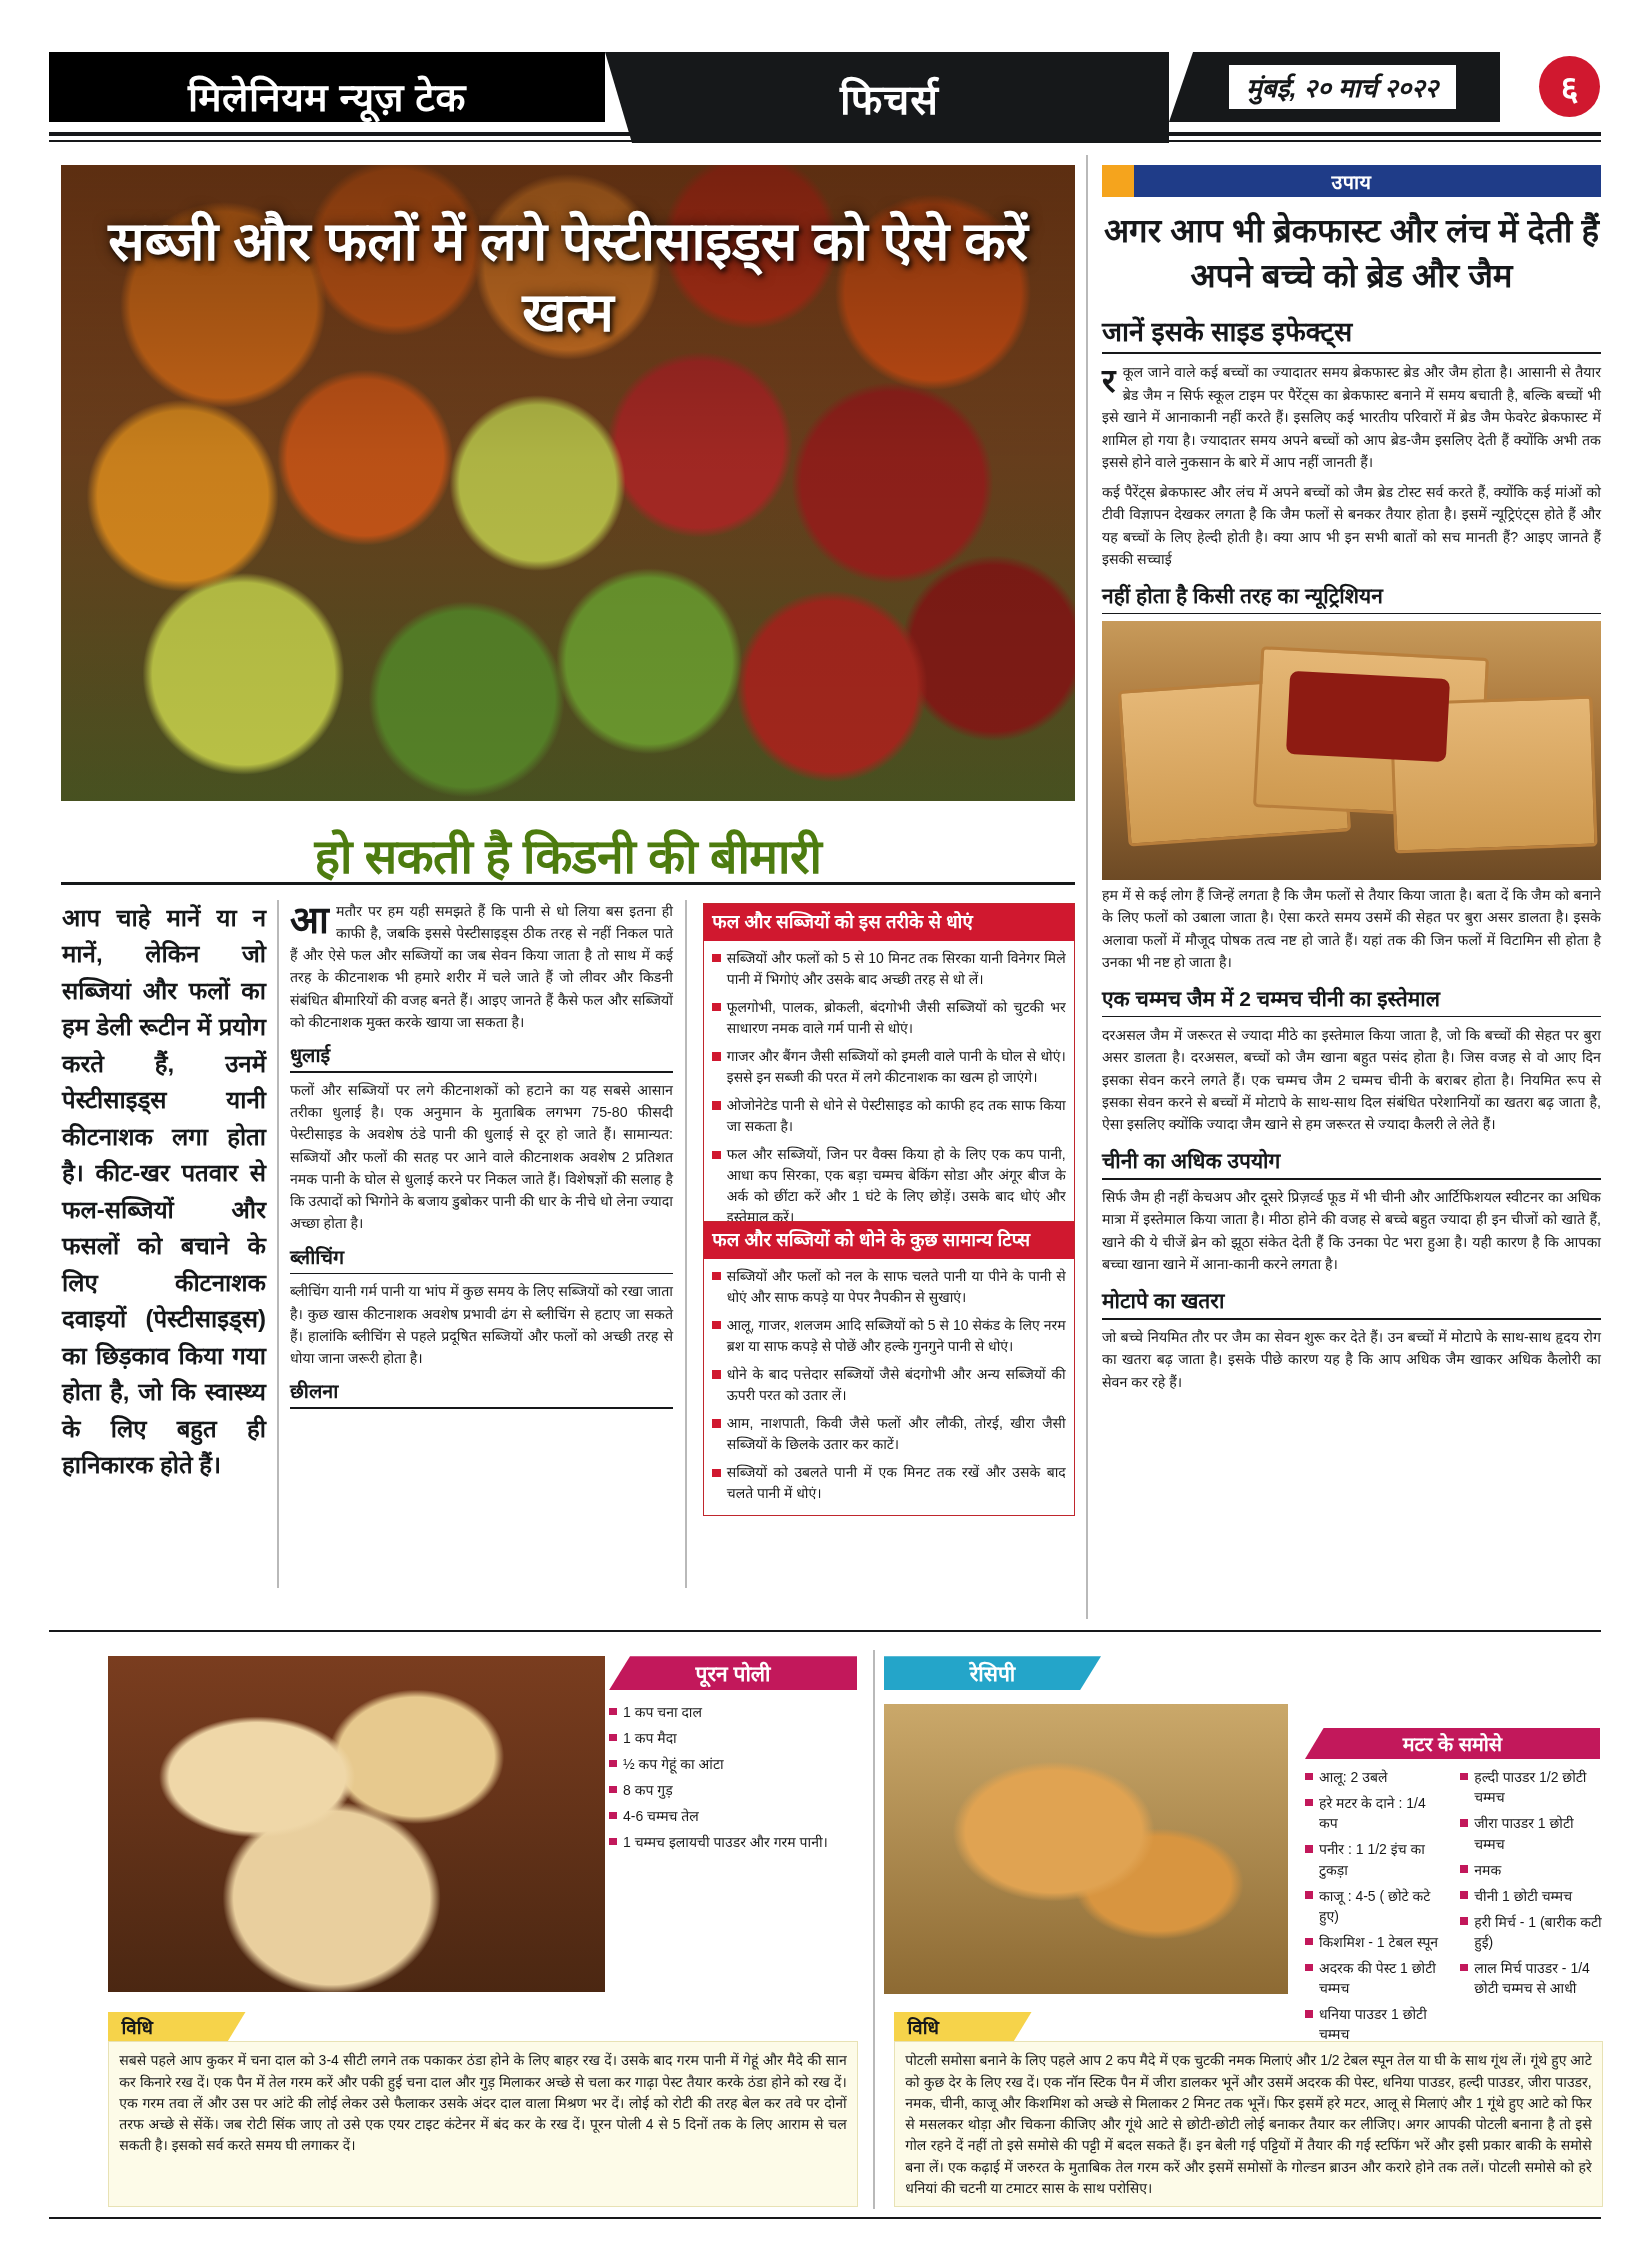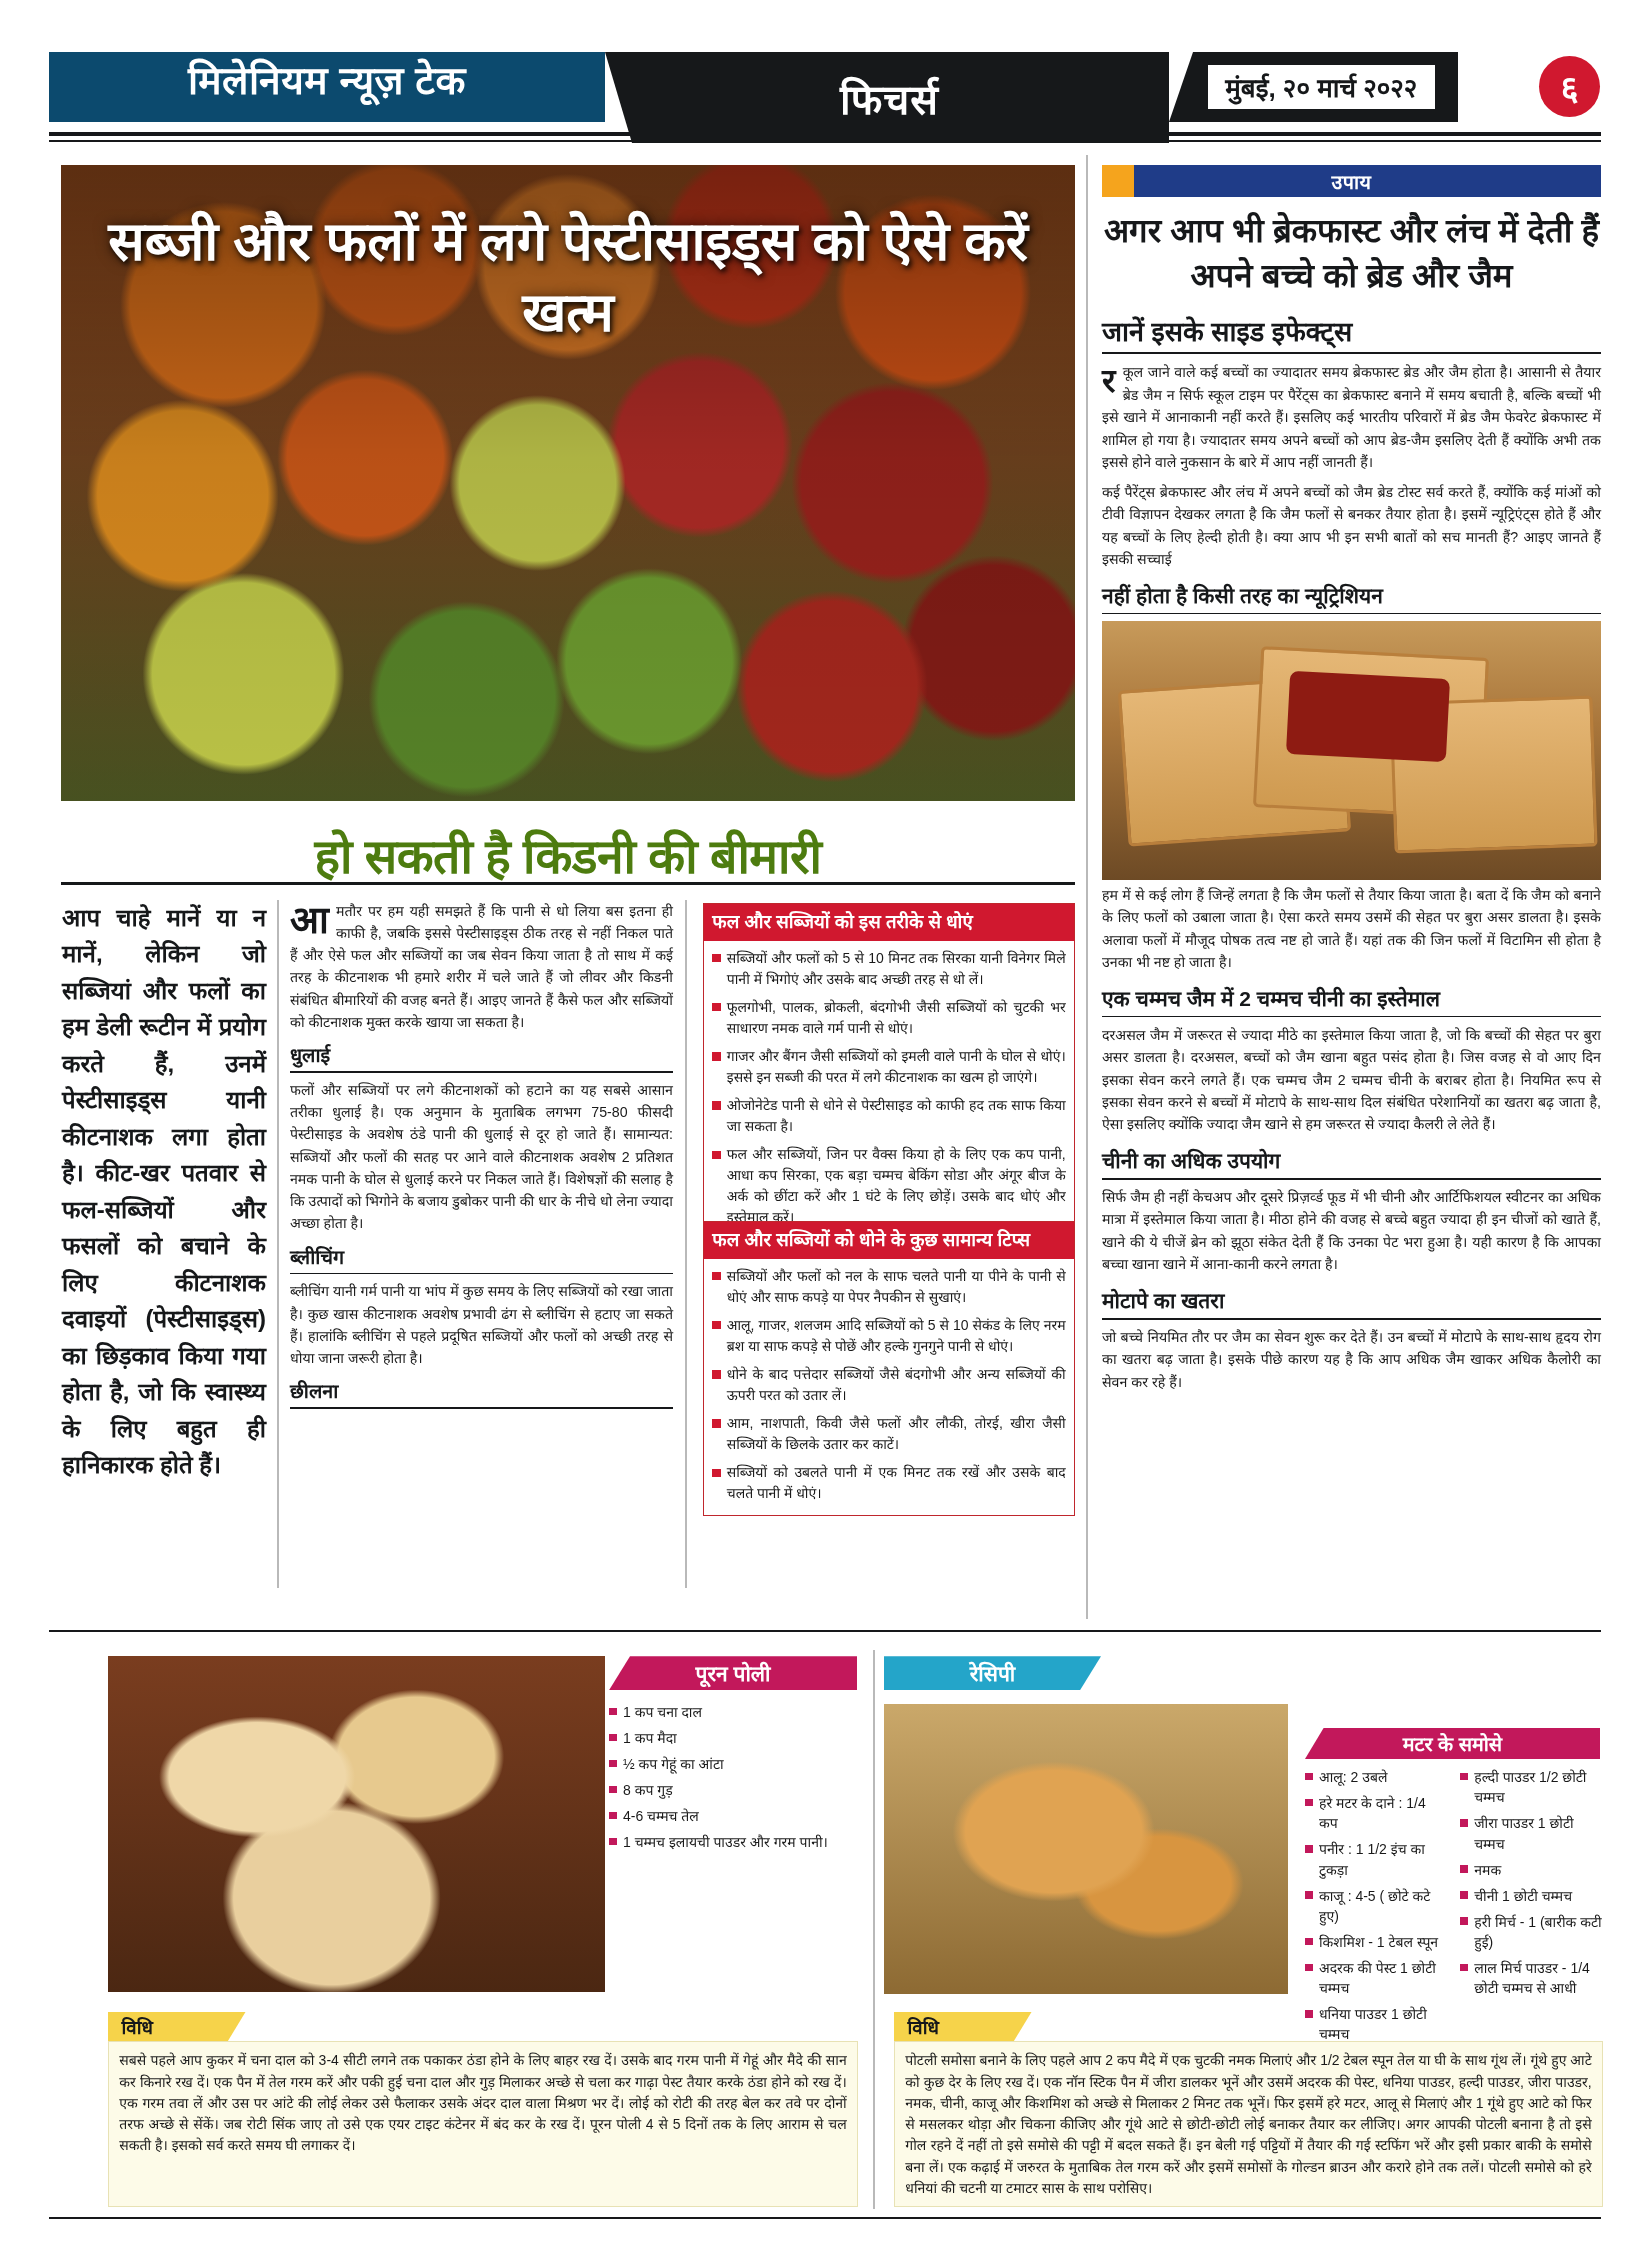--- a/index.html
+++ b/index.html
@@ -26,23 +26,23 @@
     position: absolute;
     left: 49px;
     top: 52px;
     width: 1552px;
     height: 70px;
   }
   .mast-left {
     position: absolute;
     left: 0; top: 0;
     width: 556px; height: 70px;
-    background: #0c4a6e;
-    display: flex;
-    align-items: flex-start;
+    background: #000000;
+    display: flex;
+    align-items: flex-end;
     justify-content: center;
   }
   .mast-left span {
     color: #ffffff;
     font-size: 39px;
     font-weight: bold;
     letter-spacing: 0.5px;
   }
   .mast-black {
     position: absolute;
@@ -57,26 +57,27 @@
   .mast-black span {
     color: #ffffff;
     font-size: 41px;
     font-weight: bold;
     letter-spacing: 1px;
     margin-left: 5.2px;
   }
   .mast-date {
     position: absolute;
     left: 1120px; top: 0;
-    width: 289px; height: 70px;
+    width: 331px; height: 70px;
     background: #16181a;
     clip-path: polygon(24px 0, 100% 0, 100% 100%, 0 100%);
     display: flex;
     align-items: center;
     justify-content: center;
+    font-style: italic;
   }
   .mast-date-inner {
     background: #ffffff;
     color: #16181a;
     font-size: 26px;
     font-weight: bold;
     padding: 4.1px 17.6px;
     margin-left: 15.5px;
   }
   .mast-pageno {

